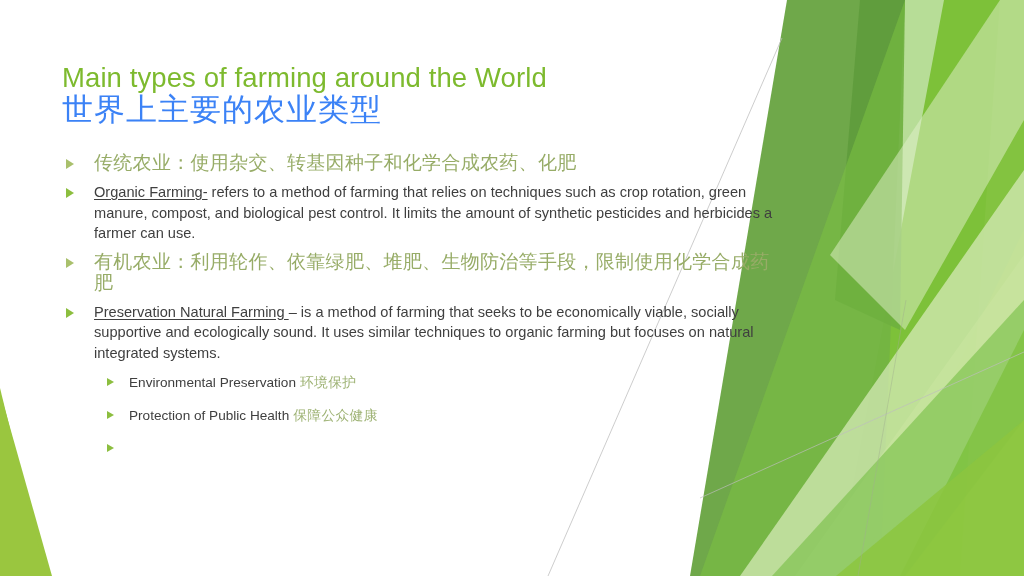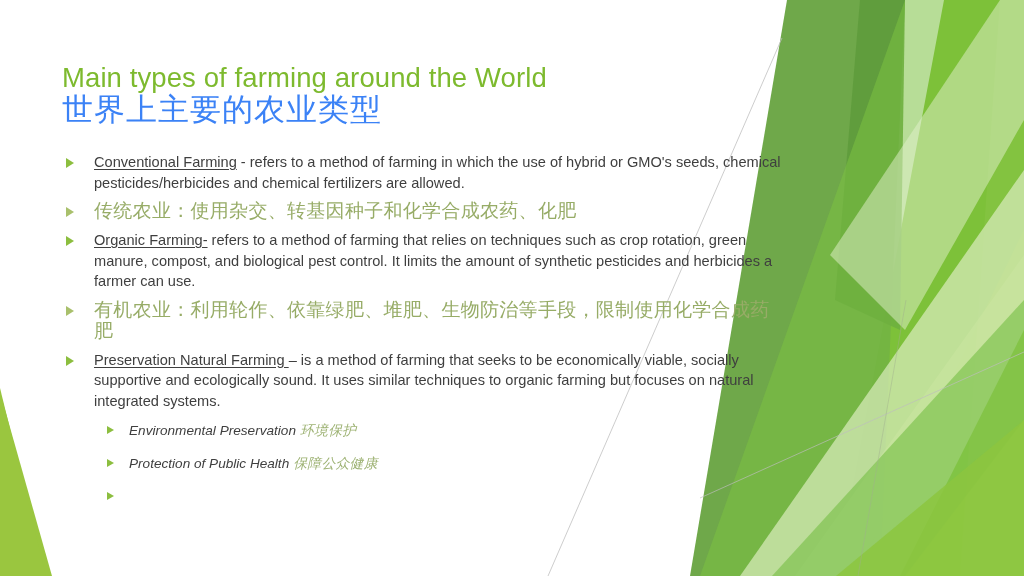--- a/index.html
+++ b/index.html
@@ -90,21 +90,21 @@
     margin-bottom:14px;
   }
   li.sub > .marker {
     position:absolute;
     left:6px; top:5px;
     width:0; height:0;
     border-left:7px solid #8CBE3F;
     border-top:4.5px solid transparent;
     border-bottom:4.5px solid transparent;
   }
-  .stext { font-size:13.6px; line-height:18px; color:#3F3F3F;font-style:italic; }
+  .stext { font-size:13.6px; line-height:18px; color:#3F3F3F; }
   .stext .zh { color:#9DB273; font-size:13.8px; margin-left:4px; letter-spacing:0.3px; }
 </style>
 </head>
 <body>
 
 <div id="slide">
 
   <svg id="deco-right" viewBox="0 0 1024 576" preserveAspectRatio="none">
 
     <polygon points="1024,0 1024,576 836,576 944,0" fill="#7FC02F"></polygon>
@@ -133,24 +133,20 @@
     <polygon points="0,388 46,576 0,576" fill="#9AC63F"></polygon>
   </svg>
 
   <div id="content">
 
     <h1 class="title-en">Main types of farming around the World</h1>
     <h2 class="title-zh">世界上主要的农业类型</h2>
 
     <ul class="bullets">
 
-      <li class="bullet">
-        <span class="marker"></span>
-        <span class="btext"><span class="term">Conventional Farming</span><span> - refers to a method of farming in which the use of hybrid or GMO's seeds, chemical pesticides/herbicides and chemical fertilizers are allowed.</span></span>
-      </li>
 
       <li class="bullet zh">
         <span class="marker"></span>
         <span class="ztext">传统农业：使用杂交、转基因种子和化学合成农药、化肥</span>
       </li>
 
       <li class="bullet">
         <span class="marker"></span>
         <span class="btext"><span class="term">Organic Farming-</span><span> refers to a method of farming that relies on techniques such as crop rotation, green manure, compost, and biological pest control. It limits the amount of synthetic pesticides and herbicides a farmer can use.</span></span>
       </li>

